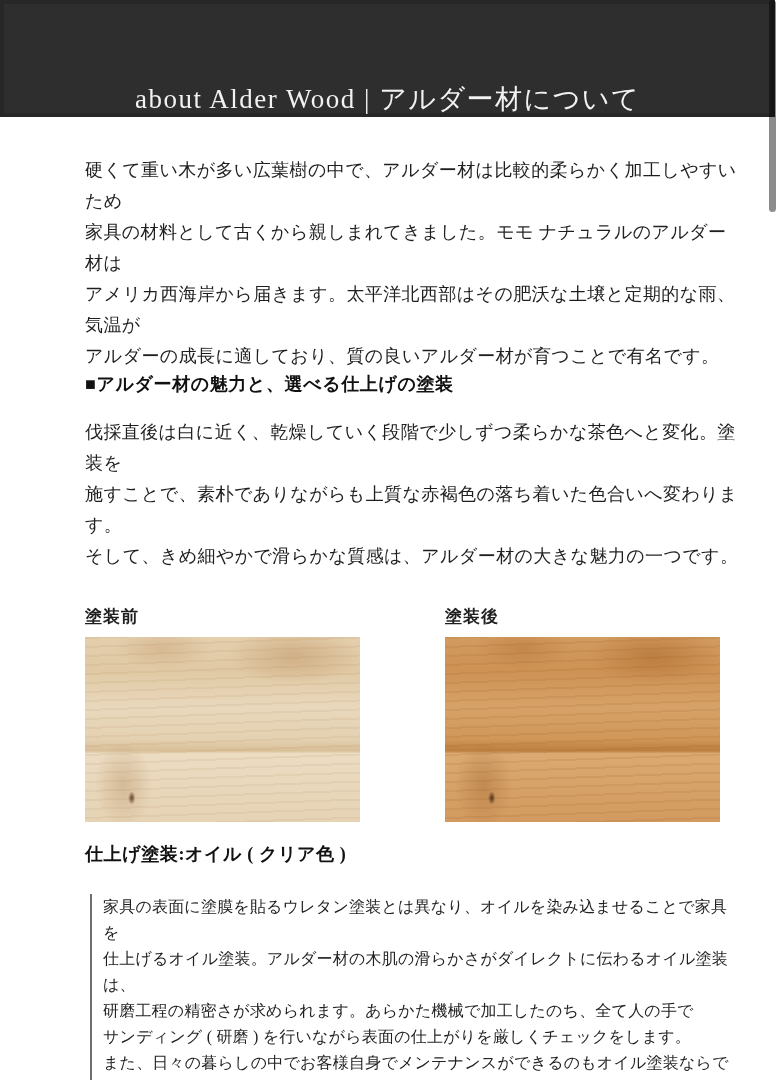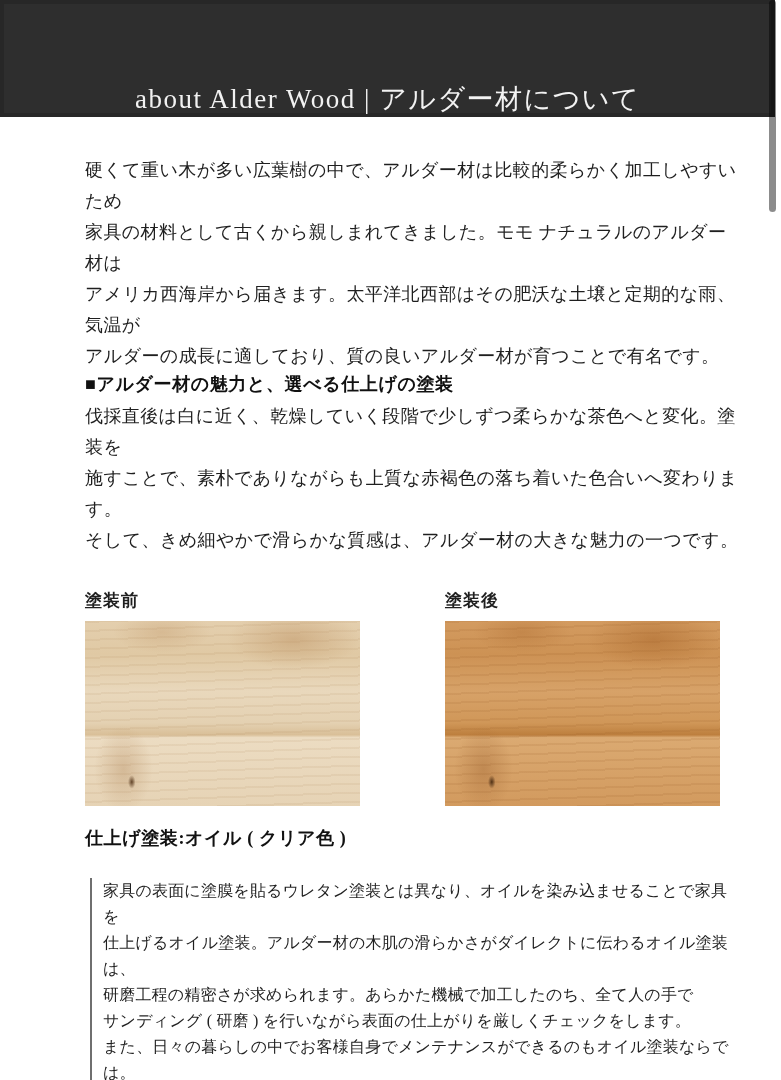--- a/index.html
+++ b/index.html
@@ -53,21 +53,21 @@
     white-space:pre-line;
     color:#1f1f1f;
   }
   .h-block {
     font-size:18px;
     font-weight:bold;
     letter-spacing:0.6px;
     color:#111;
   }
   .appeal-heading { }
-  .appeal-para    { margin-top:5px; }
+  .appeal-para    { margin-top:21px; }
 
   
   .compare {
     margin-top:33px;
     display:flex;
     gap:65px;
   }
   .figure { width:331px; }
   .figure .label {
     font-size:17px;

